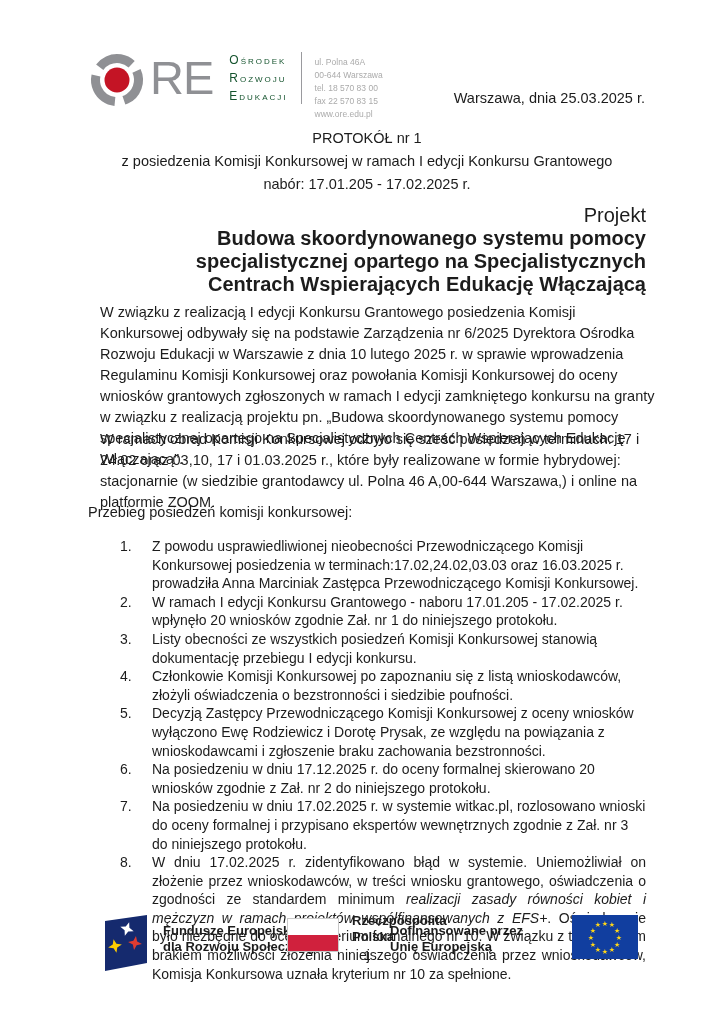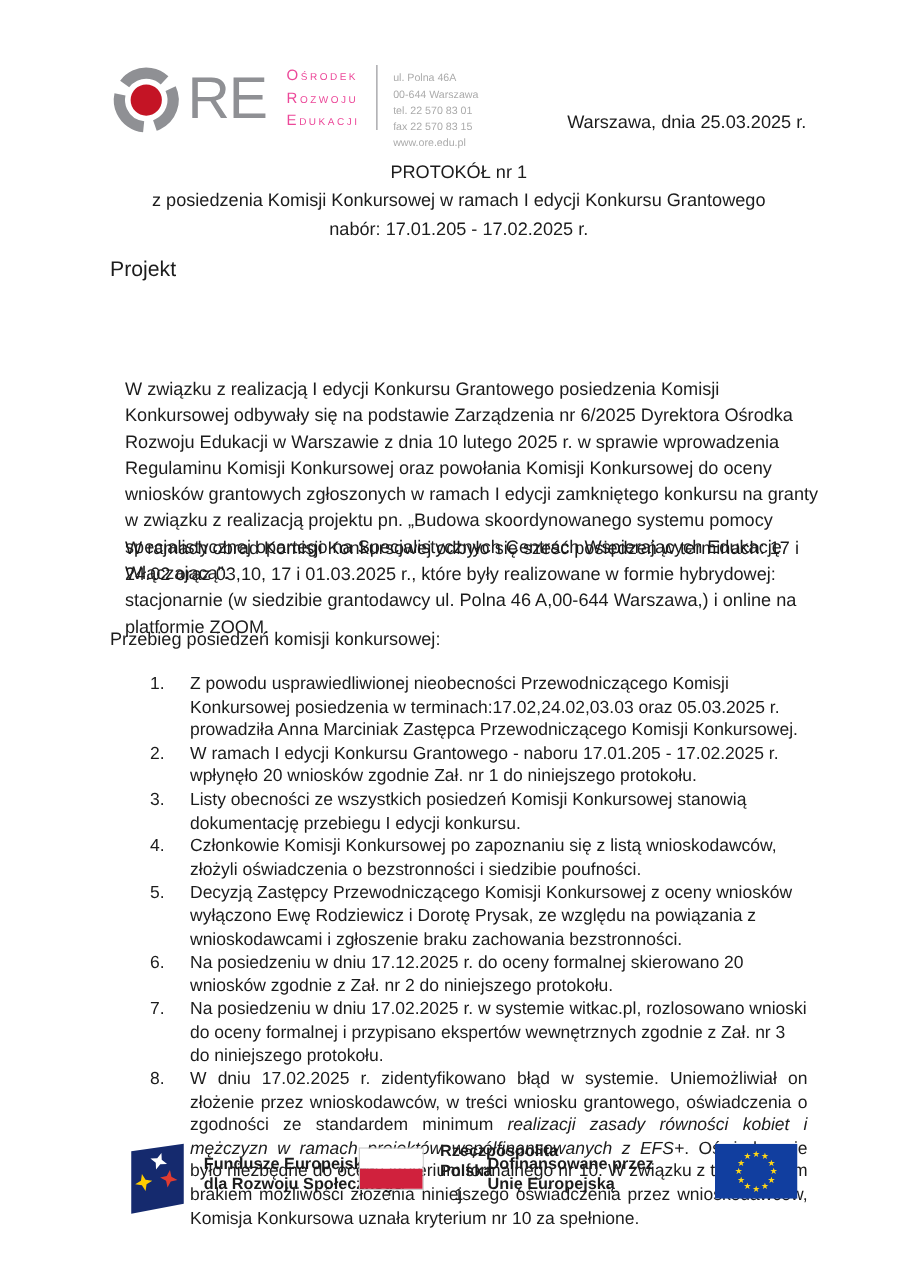--- a/index.html
+++ b/index.html
@@ -13,30 +13,30 @@
     overflow:hidden;
   }
   
   .header{position:absolute;top:34px;left:88px;display:flex;align-items:center;}
   .ore-mark{display:flex;align-items:center;}
   .ore-letters{
     font-size:47px;line-height:60px;color:#8f9094;
     letter-spacing:-1px;margin-left:4px;font-weight:400;
   }
   .org-block{
-    margin-left:16px;color:#ec4899;font-size:12px;line-height:18px;
+    margin-left:16px;color:#14532d;font-size:12px;line-height:18px;
     font-variant:small-caps;letter-spacing:2px;
   }
   .hdr-divider{width:1px;height:52px;background:#9a9a9e;margin:0 13px;}
   .addr-block{color:#ababab;font-size:8.5px;line-height:13px;margin-top:22px;}
   
   .date-line{position:absolute;top:90px;right:79px;font-size:14.5px;}
   
   .heading-block{position:absolute;top:127px;left:88px;width:558px;text-align:center;font-size:14.5px;line-height:23px;}
-  .project-block{position:absolute;top:204px;left:88px;width:558px;text-align:left;font-size:17px;line-height:23px;}
+  .project-block{position:absolute;top:204px;left:88px;width:558px;text-align:right;font-size:20px;line-height:23px;}
   .project-title{font-weight:bold;}
   
   .para{position:absolute;left:100px;width:558px;font-size:14.5px;line-height:21px;}
   .para1{top:302px;}
   .para2{top:429px;}
   .list-heading{position:absolute;top:502px;left:88px;width:558px;font-size:14.5px;line-height:21px;}
   
   .list{position:absolute;top:537px;left:120px;width:526px;font-size:14px;line-height:18.6px;}
   .li{display:flex;}
   .li .num{flex:none;width:32px;}
@@ -70,46 +70,48 @@
     </div>
     <div class="org-block">
       <div>Ośrodek</div>
       <div>Rozwoju</div>
       <div>Edukacji</div>
     </div>
     <div class="hdr-divider"></div>
     <div class="addr-block">
       <div>ul. Polna 46A</div>
       <div>00-644 Warszawa</div>
-      <div>tel. 22 570 83 01</div>
+      <div>tel. 18 570 83 00</div>
       <div>fax 22 570 83 15</div>
       <div>www.ore.edu.pl</div>
     </div>
   </div>
 
   <div class="date-line">Warszawa, dnia 25.03.2025 r.</div>
 
   <div class="heading-block">
     <div>PROTOKÓŁ nr 1</div>
     <div>z posiedzenia Komisji Konkursowej w ramach I edycji Konkursu Grantowego</div>
     <div>nabór: 17.01.205 - 17.02.2025 r.</div>
   </div>
 
   <div class="project-block">
     <div>Projekt</div>
+    <div class="project-title">Budowa skoordynowanego systemu pomocy specjalistycznej opartego na Specjalistycznych</div>
+    <div class="project-title">Centrach Wspierających Edukację Włączającą</div>
   </div>
 
   <div class="para para1">W związku z realizacją I edycji Konkursu Grantowego posiedzenia Komisji Konkursowej odbywały się na podstawie Zarządzenia nr 6/2025 Dyrektora Ośrodka Rozwoju Edukacji w Warszawie z dnia 10 lutego 2025 r. w sprawie wprowadzenia Regulaminu Komisji Konkursowej oraz powołania Komisji Konkursowej do oceny wniosków grantowych zgłoszonych w ramach I edycji zamkniętego konkursu na granty w związku z realizacją projektu pn. „Budowa skoordynowanego systemu pomocy specjalistycznej opartego na Specjalistycznych Centrach Wspierających Edukację Włączającą”.</div>
   <div class="para para2">W ramach obrad Komisji Konkursowej odbyło się sześć posiedzeń w terminach: 17 i 24.02 oraz 03,10, 17 i 01.03.2025 r.,  które były realizowane w formie hybrydowej: stacjonarnie (w siedzibie grantodawcy ul. Polna 46 A,00-644 Warszawa,) i online na platformie ZOOM.</div>
   <div class="list-heading">Przebieg posiedzeń komisji konkursowej:</div>
 
   <div class="list">
     <div class="li">
       <span class="num">1.</span>
-      <span class="txt">Z powodu usprawiedliwionej nieobecności Przewodniczącego Komisji Konkursowej posiedzenia w terminach:17.02,24.02,03.03 oraz 05.03.2025 r. prowadziła Anna Marciniak Zastępca Przewodniczącego Komisji Konkursowej.</span>
+      <span class="txt">Z powodu usprawiedliwionej nieobecności Przewodniczącego Komisji Konkursowej posiedzenia w terminach:17.02,24.02,03.03 oraz 16.03.2025 r. prowadziła Anna Marciniak Zastępca Przewodniczącego Komisji Konkursowej.</span>
     </div>
     <div class="li">
       <span class="num">2.</span>
       <span class="txt">W ramach I edycji Konkursu Grantowego - naboru 17.01.205 - 17.02.2025 r. wpłynęło 20 wniosków zgodnie Zał. nr 1 do niniejszego protokołu.</span>
     </div>
     <div class="li">
       <span class="num">3.</span>
       <span class="txt">Listy obecności ze wszystkich posiedzeń Komisji Konkursowej stanowią dokumentację przebiegu I edycji konkursu.</span>
     </div>
     <div class="li">

